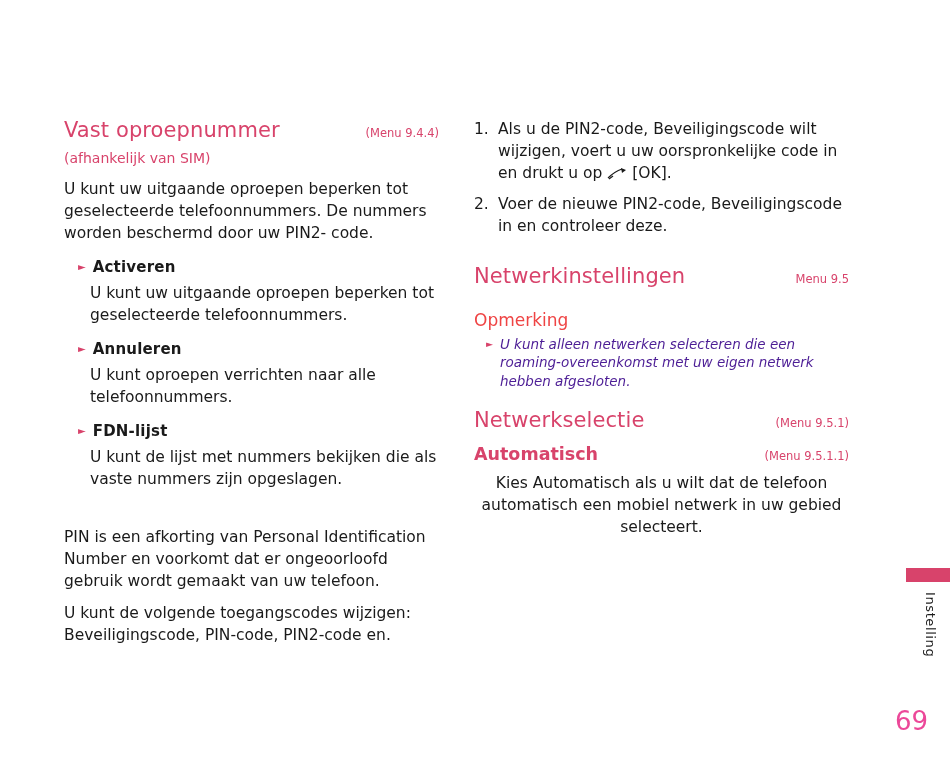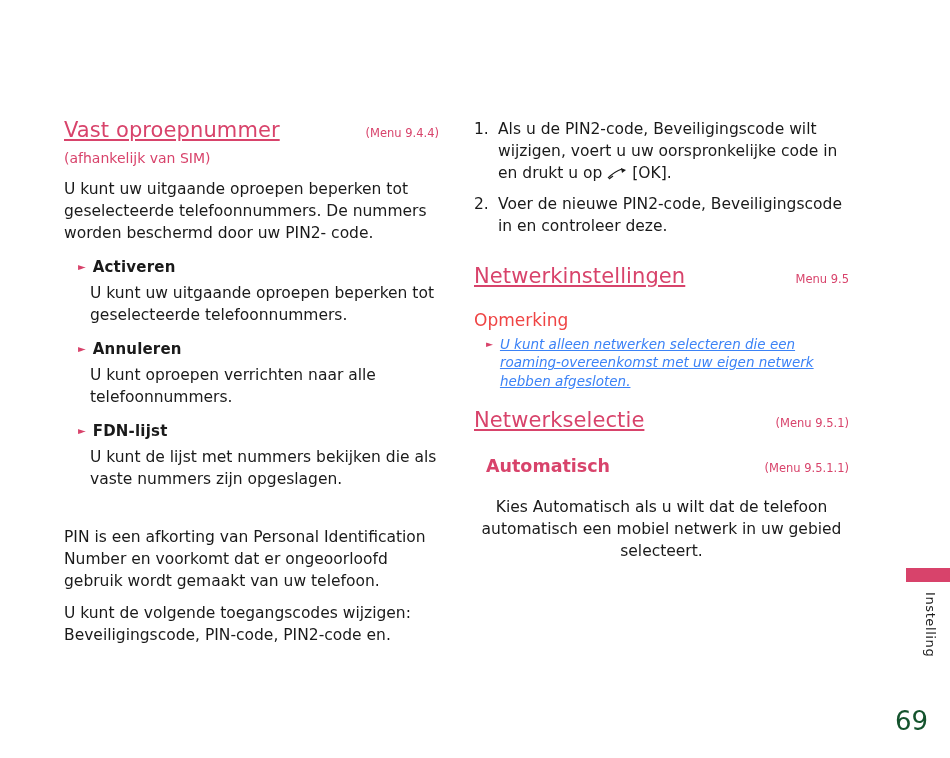--- a/index.html
+++ b/index.html
@@ -33,27 +33,26 @@
   }
   
   .h-major {
     color: #d8436b;
     font-size: 21px;
     font-weight: normal;
     letter-spacing: 0.1px;
     line-height: 1.15;
     margin: 0;
     display: inline-block;
-    text-decoration: underline;
   }
   .h-sub-red {
     color: #d8436b;
     font-size: 17.5px;
     line-height: 1.2;
-    margin: 12px;
+    margin: 0;
     display: inline-block;
   }
   .menuref {
     color: #d8436b;
     font-size: 11.5px;
     white-space: nowrap;
   }
   .head-row {
     display: flex;
     align-items: baseline;
@@ -133,22 +132,21 @@
     align-items: baseline;
     margin: 5px 0 0 12px;
   }
   .note-body .bullet-arrow {
     font-size: 9px;
   }
   .note-text {
     font-style: italic;
     font-size: 13.5px;
     line-height: 1.35;
-    color: #3b82f6;
-    text-decoration: underline;
+    color: #4c1d95;
   }
   
   .side-tab {
     position: absolute;
     right: 0;
     top: 568px;
     width: 44px;
     height: 14px;
     background: #d8436b;
   }
@@ -159,21 +157,21 @@
     font-size: 13px;
     letter-spacing: 0.6px;
     writing-mode: vertical-rl;
     color: #1a1a1a;
   }
   .page-num {
     position: absolute;
     right: 22px;
     bottom: 22px;
     font-size: 26px;
-    color: #14532d;
+    color: #ec4899;
   }
   .spacer-lg { height: 26px; }
   .spacer-md { height: 18px; }
   b.inline { font-weight: normal; }
 </style>
 </head>
 <body>
 
 <div class="page">
 

